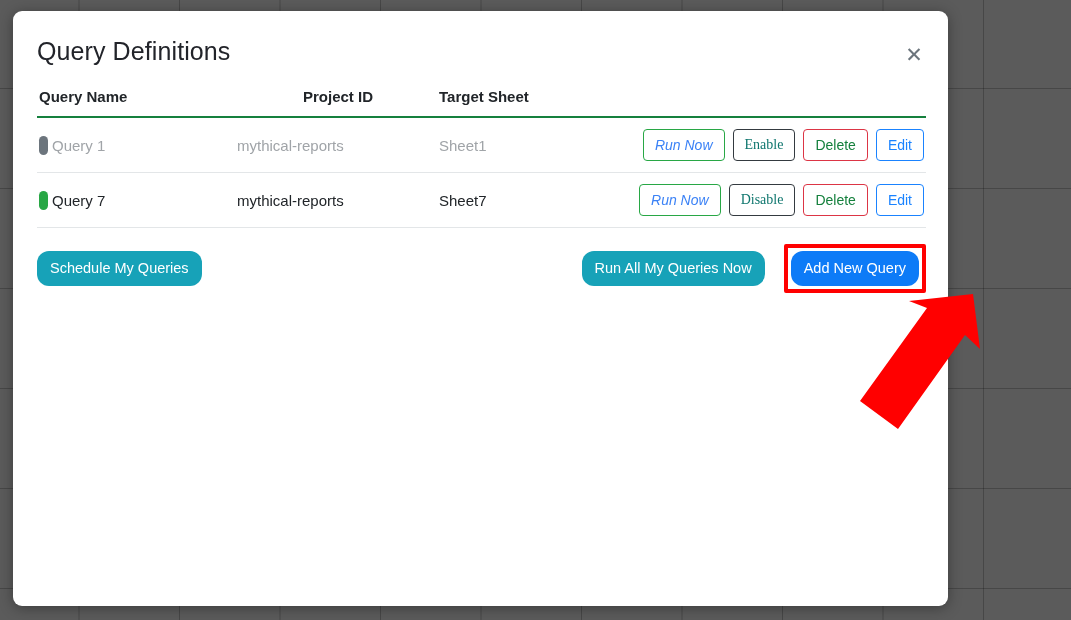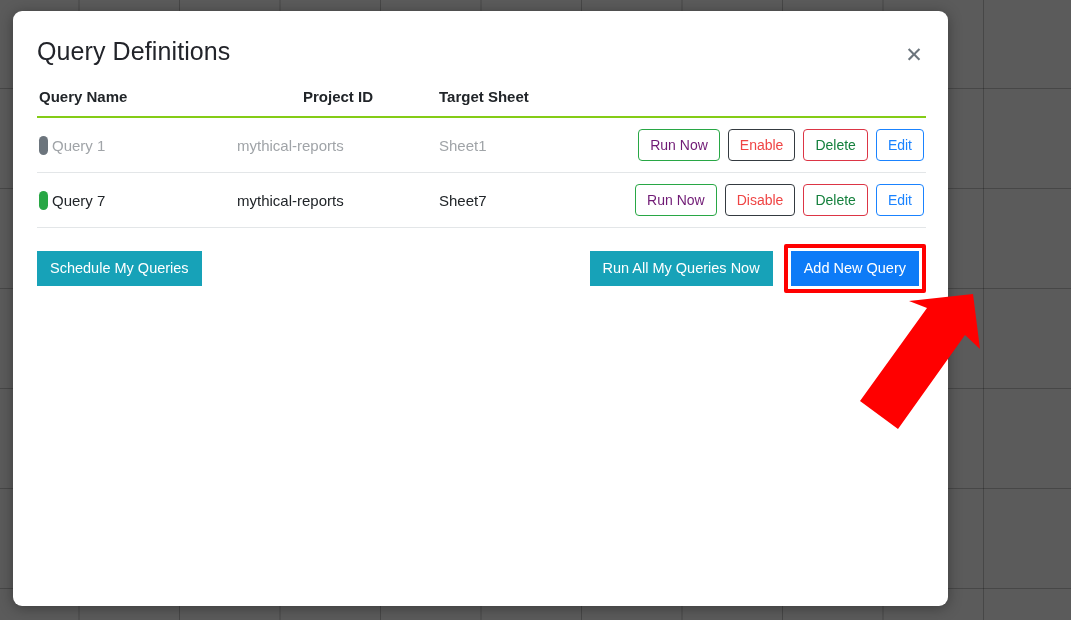--- a/index.html
+++ b/index.html
@@ -72,21 +72,21 @@
   .table-wrap { padding: 0 22px 0 24px; margin-top: 22px; }
 
   table { width: 100%; border-collapse: collapse; }
 
   thead th {
     text-align: left;
     font-size: 15px;
     font-weight: bold;
     color: #212529;
     padding: 0 0 11px 0;
-    border-bottom: 2px solid #84cc16;
+    border-bottom: 2px solid #15803d;
   }
 
   th.col-name   { width: 200px; padding-left: 2px; }
   th.col-proj   { width: 202px; text-align: center; }
   th.col-sheet  { width: auto; }
   th.col-act    { width: 268px; }
 
   tbody td {
     border-bottom: 1px solid #e3e6e8;
     padding: 11px 0 11px 0;
@@ -121,41 +121,41 @@
   .btn {
     font-family: "Liberation Sans", sans-serif;
     font-size: 14px;
     line-height: 1;
     padding: 8px 11px;
     border-radius: 4px;
     background: #ffffff;
     cursor: pointer;
     white-space: nowrap;
   }
-  .btn-o-green { border: 1px solid #28a745; color: #701a75; }
-  .btn-o-dark  { border: 1px solid #343a40; color: #ef4444; }
+  .btn-o-green { border: 1px solid #28a745; color: #3b82f6; font-style: italic; }
+  .btn-o-dark  { border: 1px solid #343a40; color: #0f766e; font-family: Liberation Serif, serif; }
   .btn-o-red   { border: 1px solid #dc3545; color: #15803d; }
   .btn-o-blue  { border: 1px solid #1a83ff; color: #1a83ff; }
 
   
   .footer {
     display: flex;
     align-items: center;
     justify-content: space-between;
     padding: 16px 22px 0 24px;
   }
-  .footer-right { display: flex; align-items: center; gap: 11px; }
+  .footer-right { display: flex; align-items: center; gap: 19px; }
 
   .btn-solid {
     font-family: "Liberation Sans", sans-serif;
     font-size: 14.5px;
     line-height: 1;
     padding: 10px 13px;
     border: none;
-    border-radius: 0;
+    border-radius: 12px;
     color: #ffffff;
     cursor: pointer;
     white-space: nowrap;
   }
   .btn-info    { background: #17a2b8; }
   .btn-primary { background: #0d7bf7; }
 
   
   .annot-box {
     border: 4px solid #ff0000;

